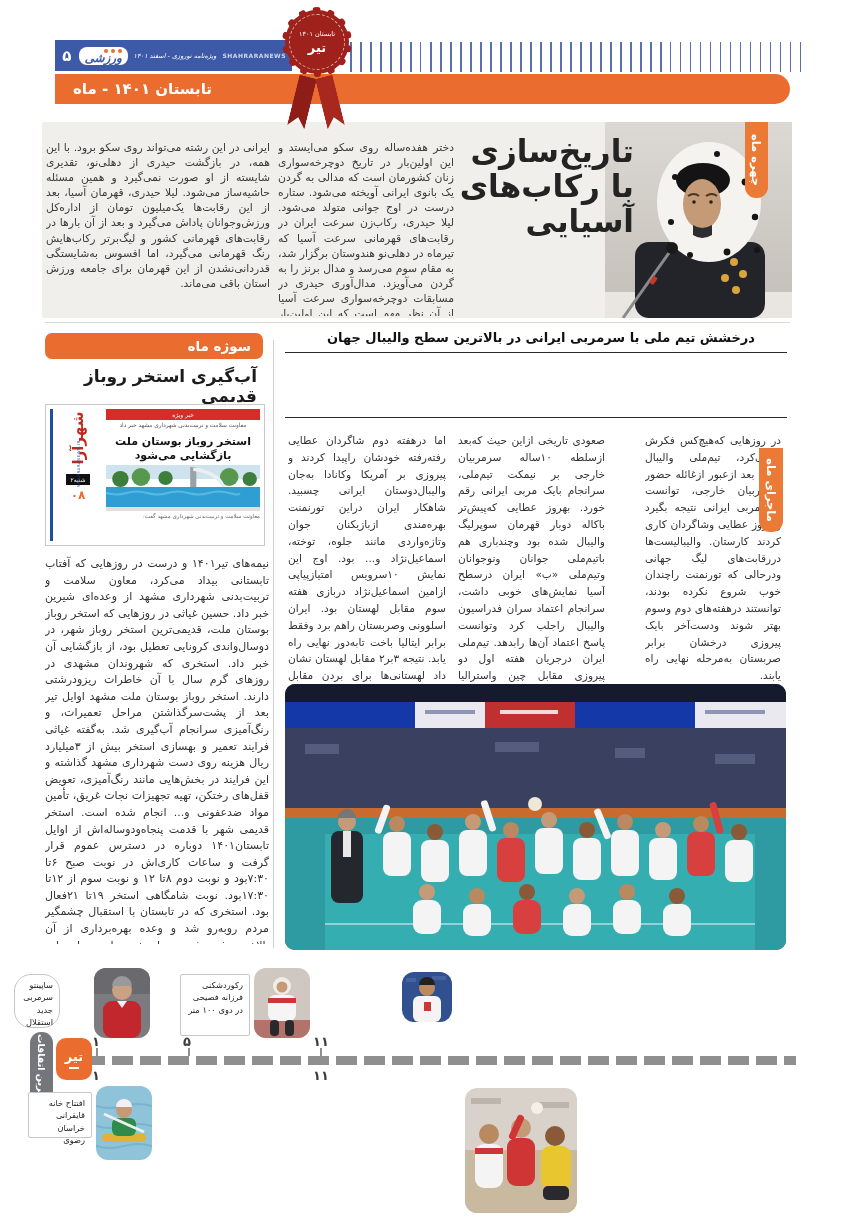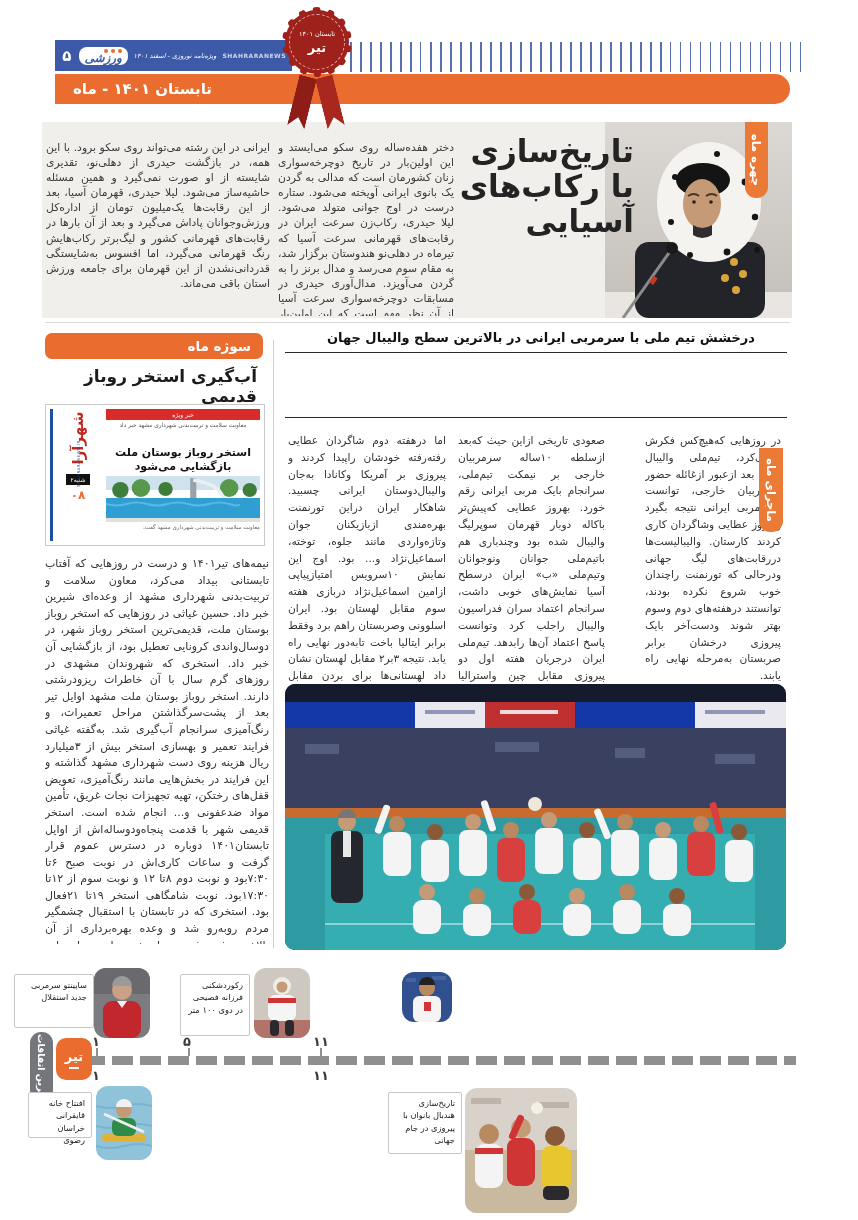--- a/index.html
+++ b/index.html
@@ -57,21 +57,21 @@
   .clipping{left:45px;top:404px;width:220px;height:142px;background:#fff;border:1px solid #c9c9c9;box-sizing:border-box;
             display:flex;flex-direction:row;direction:ltr;padding:4px;gap:3px;}
   .clip-side{width:50px;border-left:3px solid #1f4f9c;display:flex;flex-direction:column;align-items:center;position:relative;}
   .paper-logo{color:#c0281e;font-weight:bold;font-size:15px;transform:rotate(-90deg);margin-top:20px;white-space:nowrap;}
   .paper-site{color:#1f4f9c;font-size:4px;transform:rotate(-90deg);white-space:nowrap;margin-top:14px;letter-spacing:.5px;}
   .paper-day{background:#111;color:#fff;font-size:6px;padding:2px 4px;margin-top:8px;}
   .paper-page{color:#ea6c2f;font-weight:bold;font-size:12px;margin-top:3px;}
   .clip-main{flex:1;display:flex;flex-direction:column;direction:rtl;}
   .clip-kicker{background:#d92b27;color:#fff;font-size:6px;height:11px;display:flex;align-items:center;justify-content:center;}
   .clip-lead{font-size:5.8px;color:#555;text-align:center;margin-top:2px;}
-  .clip-headline{font-size:11px;font-weight:bold;color:#111;text-align:center;line-height:14px;margin-top:18px;}
+  .clip-headline{font-size:11px;font-weight:bold;color:#111;text-align:center;line-height:14px;margin-top:7px;}
   .clip-photo{width:100%;height:46px;margin-top:2px;}
   .clip-foot{font-size:5.5px;color:#666;text-align:right;margin-top:2px;}
   .subject-body{left:45px;top:556px;width:224px;height:388px;font-size:11px;line-height:16.6px;
                 text-align:justify;color:#333;overflow:hidden;}
   .v-divider{left:273px;top:340px;width:1px;height:608px;background:#cfcfcf;}
 
   
   .kicker{left:425px;top:330px;width:330px;font-size:13px;font-weight:bold;color:#111;text-align:right;white-space:nowrap;}
   .rule{left:285px;width:502px;height:1px;background:#2b2b2b;}
   .rule1{top:352px;} .rule2{top:417px;}
@@ -305,21 +305,21 @@
 
   <div class="tl-num" style="left:92px;top:1034px;">۱</div>
   <div class="tl-tick" style="left:96px;top:1048px;"></div>
   <div class="tl-num" style="left:183px;top:1034px;">۵</div>
   <div class="tl-tick" style="left:188px;top:1048px;"></div>
   <div class="tl-num" style="left:313px;top:1034px;">۱۱</div>
   <div class="tl-tick" style="left:320px;top:1048px;"></div>
   <div class="tl-num" style="left:92px;top:1068px;">۱</div>
   <div class="tl-num" style="left:313px;top:1068px;">۱۱</div>
 
-  <div class="tl-caption" style="left:14px;top:974px;width:80px;height:54px;">ساپینتو سرمربی جدید استقلال</div>
+  <div class="tl-caption" style="left:14px;top:974px;width:46px;height:54px;border-radius:17px;">ساپینتو سرمربی جدید استقلال</div>
   <div class="tl-photo" style="left:94px;top:968px;width:56px;height:70px;">
     <svg width="56" height="70" viewBox="0 0 56 70">
         <rect width="56" height="70" fill="#7c7c80"></rect>
       <rect width="56" height="26" fill="#6a6a6e"></rect>
       <circle cx="28" cy="22" r="10" fill="#caa184"></circle>
         <path d="M18 18 a10 10 0 0 1 20 0 z" fill="#9a9a9a"></path>
       <rect x="9" y="33" width="38" height="37" rx="9" fill="#c1272d"></rect>
       <path d="M23 33 l5 7 l5 -7 z" fill="#f1f1f1"></path>
       </svg>
   </div>
@@ -356,21 +356,20 @@
         <rect width="56" height="74" fill="#8fc3da"></rect>
       <path d="M0 20 q14 4 28 0 t28 0 M0 40 q14 4 28 0 t28 0 M0 60 q14 4 28 0 t28 0" stroke="#7ab3cd" stroke-width="2" fill="none"></path>
       <rect x="6" y="48" width="44" height="8" rx="4" fill="#e0b23a"></rect>
       <circle cx="28" cy="24" r="8" fill="#c59a76"></circle>
         <path d="M20 21 a8 8 0 0 1 16 0 z" fill="#f1f1f1"></path>
       <rect x="16" y="32" width="24" height="18" rx="6" fill="#2e8b4a"></rect>
       <line x1="8" y1="28" x2="48" y2="46" stroke="#eeeeee" stroke-width="3"></line>
       </svg>
   </div>
 
-  <div class="tl-caption" style="left:388px;top:1092px;width:74px;height:62px;">تاریخ‌سازی هندبال بانوان با پیروزی در جام جهانی</div>
   <div class="tl-photo" style="left:465px;top:1088px;width:112px;height:125px;">
     <svg width="112" height="125" viewBox="0 0 112 125">
         <rect width="112" height="125" fill="#d8d2cb"></rect>
       <rect y="62" width="112" height="63" fill="#c9b99f"></rect>
       <rect x="6" y="10" width="30" height="6" fill="#bdb5ac"></rect>
         <rect x="70" y="14" width="34" height="6" fill="#bdb5ac"></rect>
       <circle cx="24" cy="46" r="10" fill="#b98960"></circle>
         <rect x="10" y="56" width="28" height="44" rx="9" fill="#f4f4f4"></rect>
       <rect x="10" y="60" width="28" height="6" fill="#d03535"></rect>
       <circle cx="56" cy="40" r="10" fill="#c59a76"></circle>

